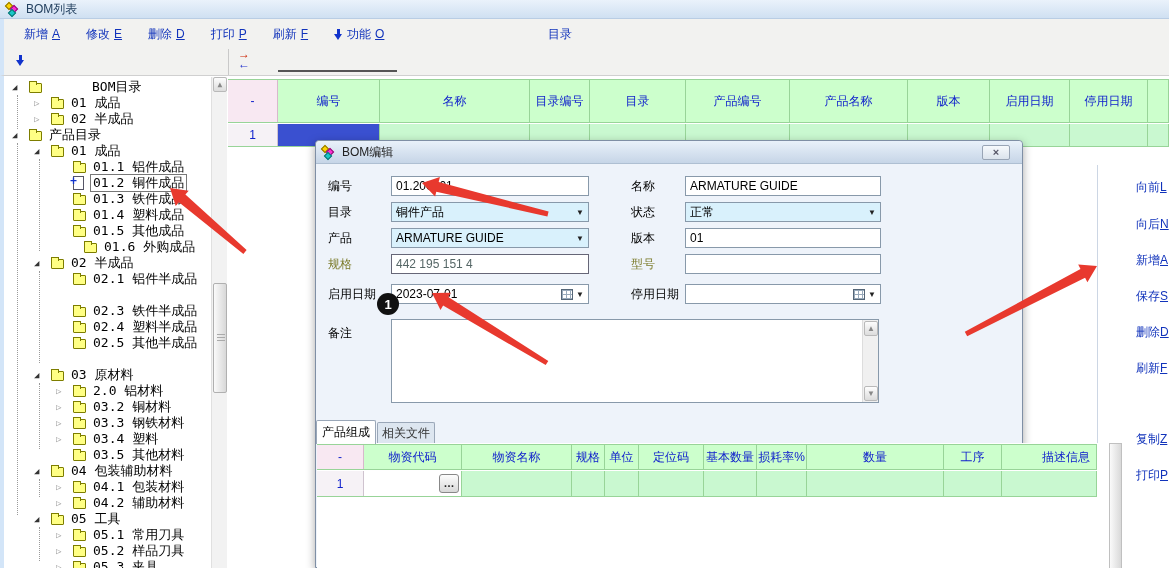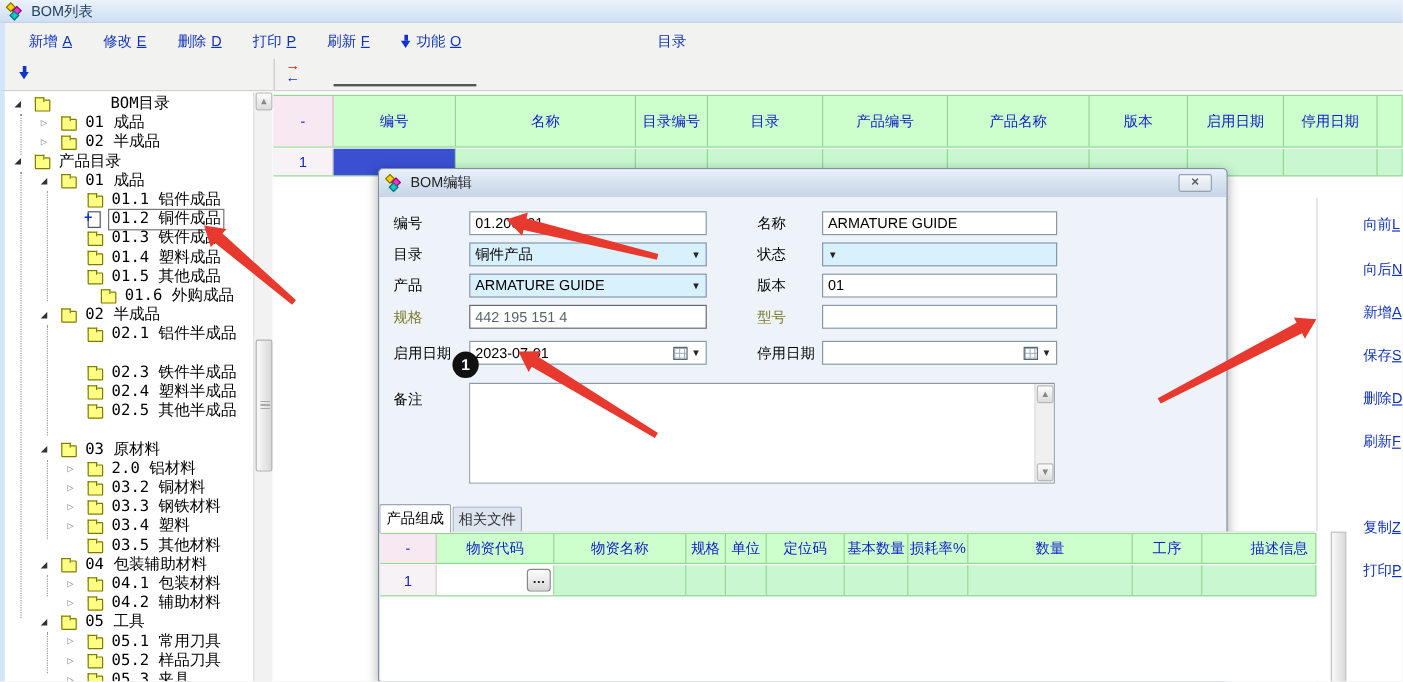--- a/index.html
+++ b/index.html
@@ -398,20 +398,21 @@
       <div class="remark-sb">
         <div class="sb-btn" style="top:1px;">▲</div>
         <div class="sb-btn" style="bottom:1px;">▼</div>
       </div>
     </div>
 
     <div class="flabel" style="left:315px;top:35px;">名称</div>
     <input class="txt" style="left: 369px; top: 35px; width: 196px;" value="ARMATURE GUIDE">
     <div class="flabel" style="left:315px;top:61px;">状态</div>
     <div class="combo" style="left:369px;top:61px;width:196px;">
+      <span class="cval">正常</span>
       <span class="combo-arrow">▼</span>
     </div>
     <div class="flabel" style="left:315px;top:87px;">版本</div>
     <input class="txt" style="left: 369px; top: 87px; width: 196px;" value="01">
     <div class="flabel olive" style="left:315px;top:113px;">型号</div>
     <input class="txt" style="left: 369px; top: 113px; width: 196px;" value="">
     <div class="flabel" style="left:315px;top:143px;">停用日期</div>
     <div class="datefield" style="left:369px;top:143px;width:196px;">
       <span class="dval"></span>
       <span class="cal-icon"></span>

